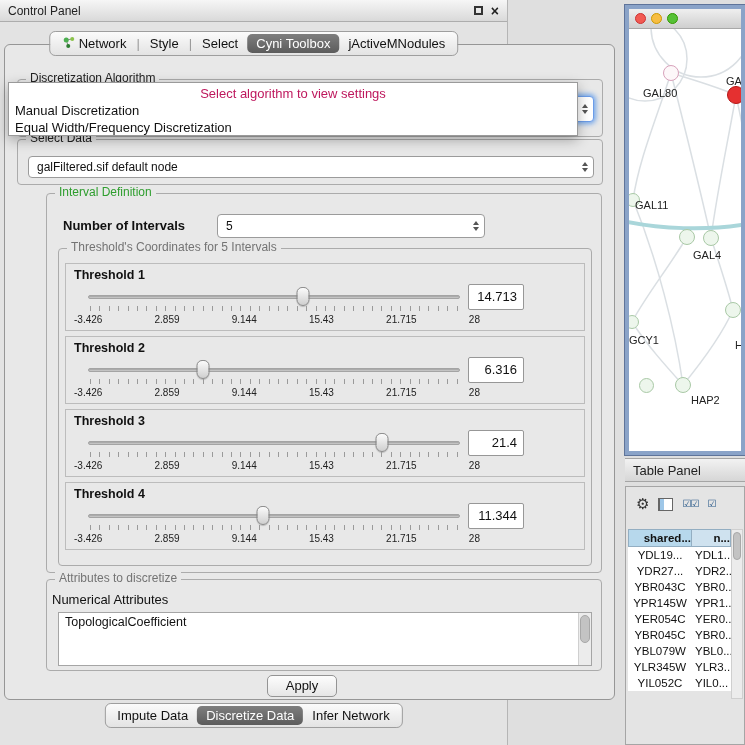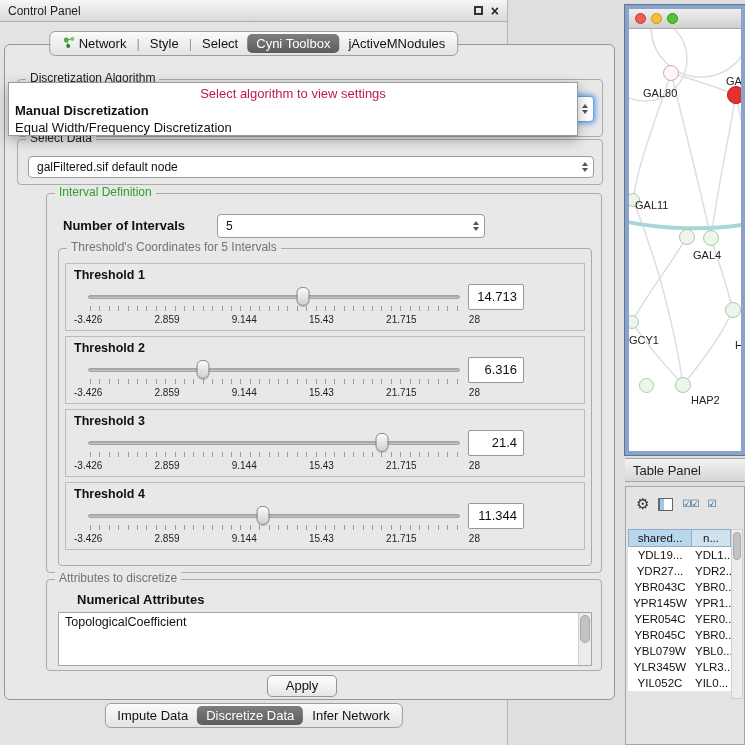--- a/index.html
+++ b/index.html
@@ -33,21 +33,21 @@
   .combo.focused { border:1px solid #6b9ce8; box-shadow:0 0 5px 2px rgba(95,155,235,.85); }
 
   
   .algo-group { left:12px; top:34px; width:586px; height:58px; }
   .algo-combo { left:10px; top:16px; width:566px; height:26px; z-index:10; }
 
   
   .popup { position:absolute; left:8px; top:82px; width:570px; height:54px; background:#fff; border:1px solid #9a9a9a; box-shadow:0 4px 12px rgba(0,0,0,.30); z-index:60; }
   .popup-header { text-align:center; color:#be185d; font-size:13px; padding-top:3px; }
   .popup-item { font-size:13px; color:#111; padding:1px 6px; }
-  .popup-item.first { font-weight:bold; padding-top:2px; }
+  .popup-item.first { font-weight:normal; padding-top:2px; }
 
   
   .td-group { left:12px; top:94px; width:586px; height:46px; }
   .td-combo { left:10px; top:16px; width:566px; height:22px; }
 
   
   .int-group { left:41px; top:148px; width:556px; height:380px; }
   .num-label { position:absolute; left:16px; top:24px; font-size:13px; font-weight:bold; color:#111; }
   .num-combo { left:170px; top:20px; width:268px; height:24px; }
   .thr-group { position:absolute; left:11px; top:54px; width:534px; height:318px; border:1px solid #ababab; border-radius:4px; }
@@ -56,21 +56,21 @@
   .thr-label { position:absolute; left:8px; top:4px; font-size:12.5px; font-weight:bold; color:#111; }
   .slider { position:absolute; left:22px; top:18px; width:372px; height:46px; }
   .groove { position:absolute; left:0; right:0; top:13px; height:4px; background:#c6c6c6; border:1px solid #a4a4a4; border-radius:3px; box-shadow:inset 0 1px 1px rgba(0,0,0,.15); }
   .handle { position:absolute; top:5px; width:13px; height:19px; background:linear-gradient(#fbfbfb,#cfcfcf); border:1px solid #8a8a8a; border-radius:6px 6px 7px 7px; transform:translateX(-50%); box-shadow:0 1px 1px rgba(0,0,0,.2); }
   .ticks { position:absolute; left:2px; right:2px; top:24px; height:5px; background:repeating-linear-gradient(to right,#9a9a9a 0,#9a9a9a 1px,transparent 1px,transparent 9.4px); }
   .scale { position:absolute; left:-14px; right:-20px; top:32px; display:flex; justify-content:space-between; font-size:10px; color:#222; }
   .thr-value { position:absolute; left:402px; top:20px; width:56px; height:26px; background:#fff; border:1px solid #979797; border-radius:2px; font-size:13px; text-align:right; line-height:24px; padding-right:6px; color:#111; }
 
   
   .attr-group { left:41px; top:534px; width:556px; height:92px; }
-  .attr-title { position:absolute; left:30px; top:12px; font-size:13px; font-weight:bold; color:#111; }
+  .attr-title { position:absolute; left:5px; top:12px; font-size:13px; font-weight:normal; color:#111; }
   .listbox { position:absolute; left:11px; top:32px; width:534px; height:54px; background:#fff; border:1px solid #a5a5a5; overflow:hidden; }
   .list-item { font-size:12.5px; color:#111; line-height:18px; padding-left:6px; white-space:nowrap; }
   .vscroll { position:absolute; right:0; top:0; bottom:0; width:13px; background:#ececec; border-left:1px solid #cfcfcf; }
   .vthumb { position:absolute; left:1px; right:1px; top:2px; height:28px; background:#c3c3c3; border:1px solid #a8a8a8; border-radius:6px; }
 
   .apply-btn { position:absolute; left:262px; top:630px; width:70px; height:22px; background:linear-gradient(#fdfdfd,#e6e6e6); border:1px solid #949494; border-radius:5px; font-size:13px; color:#111; text-align:center; line-height:20px; }
 
   .bottom-tabbar { position:absolute; top:703px; left:50%; transform:translateX(-50%); display:flex; align-items:center; height:25px; background:linear-gradient(#fbfbfb,#e3e3e3); border:1px solid #9e9e9e; border-radius:6px; padding:0 3px; font-size:13px; white-space:nowrap; }
 
   
@@ -87,21 +87,21 @@
 
   
   .tp-header { position:absolute; left:625px; top:458px; width:120px; height:24px; background:linear-gradient(#f2f2f2,#d6d6d6); border-top:1px solid #a5a5a5; border-bottom:1px solid #a5a5a5; font-size:13px; color:#222; display:flex; align-items:center; padding-left:8px; }
   .tp-body { position:absolute; left:625px; top:486px; width:120px; height:259px; background:#e4e4e4; border:1px solid #a5a5a5; }
   .tp-toolbar { position:absolute; left:0; top:4px; width:100%; height:26px; display:flex; align-items:center; gap:9px; padding-left:10px; }
   .tbtn { color:#333; font-size:15px; line-height:16px; }
   .tbtn.checks { font-size:10px; letter-spacing:-1px; color:#2a5a8a; }
   .cols-icon { width:15px; height:13px; border:1px solid #666; background:linear-gradient(90deg,#9ec7e8 0 5px,#fff 5px 10px,#fff 10px); box-shadow:inset 5px 0 0 -4px #666, inset 10px 0 0 -9px #666; display:inline-block; }
   .tbl { position:absolute; left:2px; top:42px; width:103px; }
   .tbl-head { display:flex; height:18px; }
-  .th { font-size:11.5px; color:#111; text-align:center; line-height:17px; border:1px solid #93aec2; overflow:hidden; white-space:nowrap; }
+  .th { font-size:11.5px; color:#111; text-align:right; line-height:17px; border:1px solid #93aec2; overflow:hidden; white-space:nowrap;font-weight:bold; }
   .th.c1 { width:64px; background:#b7d8ec; }
   .th.c2 { flex:1; background:#cfe2ef; border-left:none; }
   .tbl-row { display:flex; height:16px; background:#fff; }
   .td { font-size:11.5px; color:#111; line-height:16px; overflow:hidden; white-space:nowrap; }
   .td.c1 { width:64px; text-align:center; }
   .td.c2 { flex:1; padding-left:3px; }
   .tp-scroll { position:absolute; right:1px; top:42px; height:170px; width:12px; background:#ececec; border:1px solid #cfcfcf; }
 </style>
 </head>
 <body>

